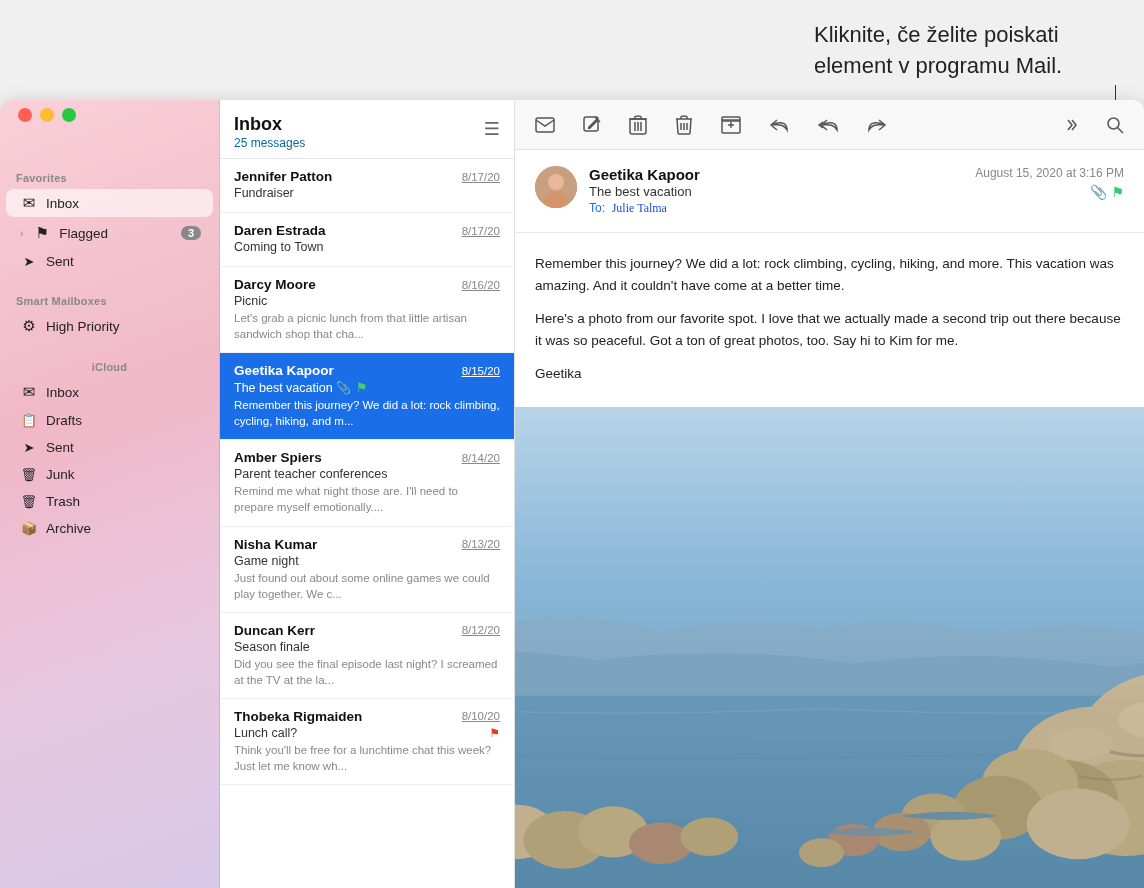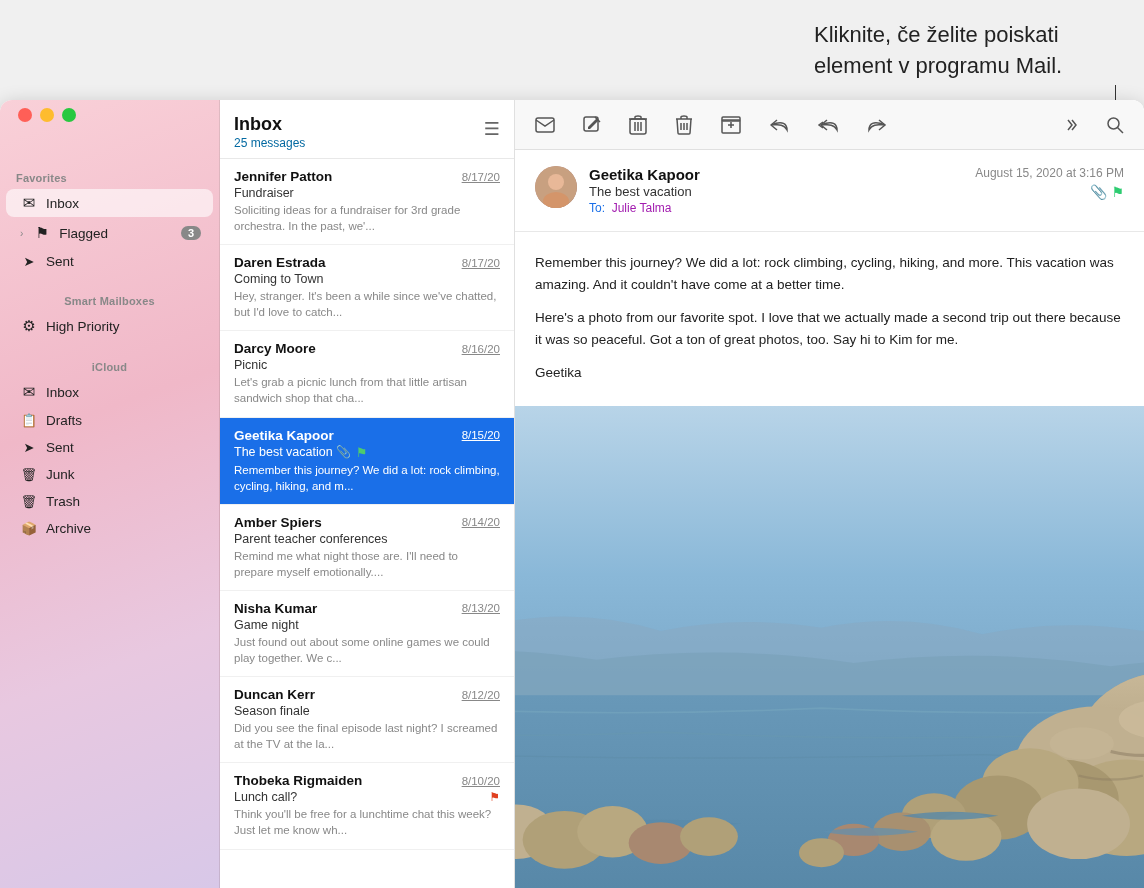--- a/index.html
+++ b/index.html
@@ -356,21 +356,21 @@
       <span class="icon">⚑</span>
       <span class="label">Flagged</span>
       <span class="badge">3</span>
     </div>
 
     <div class="sidebar-item">
       <span class="icon" style="font-size:13px;">➤</span>
       <span class="label">Sent</span>
     </div>
 
-    <div class="sidebar-section-label" style="margin-top:8px;text-align:center;">Smart Mailboxes</div>
+    <div class="sidebar-section-label" style="margin-top:8px;">Smart Mailboxes</div>
 
     <div class="sidebar-item">
       <span class="icon">⚙</span>
       <span class="label">High Priority</span>
     </div>
 
     <div class="sidebar-section-label" style="margin-top:8px;text-align:center;">iCloud</div>
 
     <div class="sidebar-item">
       <span class="icon">✉</span>
@@ -412,30 +412,28 @@
       <div class="panel-header-icon">☰</div>
     </div>
     <div class="message-items">
 
       <div class="message-item">
         <div class="msg-row1">
           <span class="msg-sender">Jennifer Patton</span>
           <span class="msg-date">8/17/20</span>
         </div>
         <div class="msg-subject">Fundraiser</div>
-        <div class="msg-preview">Soliciting ideas for a fundraiser for 3rd grade orchestra. In the past, we'...</div>
       </div>
 
       <div class="message-item">
         <div class="msg-row1">
           <span class="msg-sender">Daren Estrada</span>
           <span class="msg-date">8/17/20</span>
         </div>
         <div class="msg-subject">Coming to Town</div>
-        <div class="msg-preview">Hey, stranger. It's been a while since we've chatted, but I'd love to catch...</div>
       </div>
 
       <div class="message-item">
         <div class="msg-row1">
           <span class="msg-sender">Darcy Moore</span>
           <span class="msg-date">8/16/20</span>
         </div>
         <div class="msg-subject">Picnic</div>
         <div class="msg-preview">Let's grab a picnic lunch from that little artisan sandwich shop that cha...</div>
       </div>
@@ -581,21 +579,21 @@
             <circle cx="21" cy="21" r="21" fill="#c8a080"></circle>
             <circle cx="21" cy="16" r="8" fill="#e8b898"></circle>
             <ellipse cx="21" cy="35" rx="13" ry="9" fill="#d4956a"></ellipse>
           </svg>
         </div>
         <div class="email-meta">
           <div class="email-sender-name">Geetika Kapoor</div>
           <div class="email-subject-line">The best vacation</div>
           <div class="email-to-line">
             <span>To:</span>
-            &nbsp;<span style="color:#a21caf;">Julie Talma</span>
+            &nbsp;<span style="color:#1d4ed8;font-family:Liberation Serif, serif;">Julie Talma</span>
           </div>
         </div>
         <div class="email-header-right">
           <span>August 15, 2020 at 3:16 PM</span>
           <div class="email-flags">
             <span style="color:#888; font-size:14px;">📎</span>
             <span style="color:#2ecc71; font-size:14px;">⚑</span>
           </div>
         </div>
       </div>

